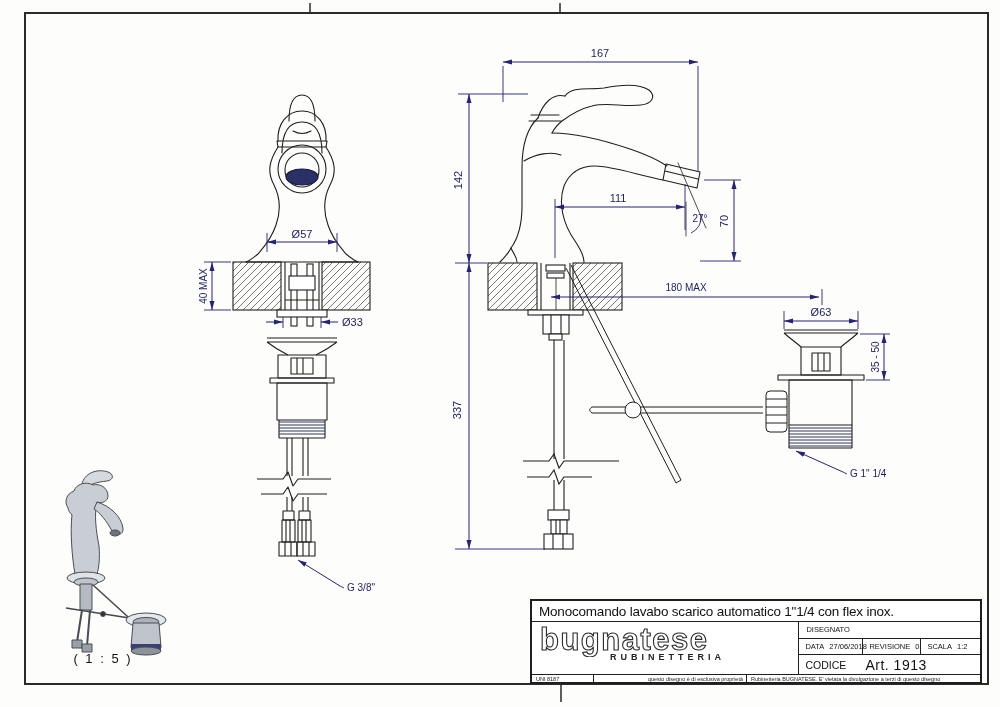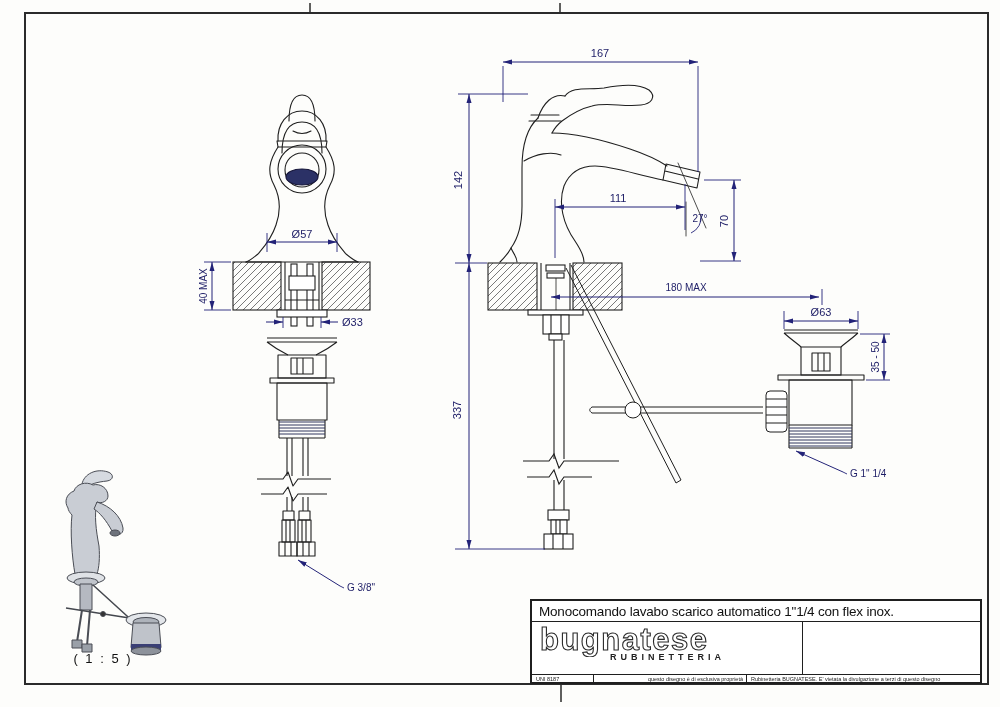--- a/index.html
+++ b/index.html
@@ -237,20 +237,41 @@
 
 <div class="titleblock">
   <div class="tb-title">Monocomando lavabo scarico automatico 1"1/4 con flex inox.</div>
   <div class="tb-mid">
     <div class="tb-left">
       <svg class="tb-logo" width="180" height="34">
         <text x="0" y="27" font-size="31" font-weight="bold" letter-spacing="1.5" fill="none" stroke="#2a2a2a" stroke-width="1.1">bugnatese</text>
       </svg>
       <div class="tb-sub">RUBINETTERIA</div>
     </div>
+    <div class="tb-right">
+      <div class="tb-row1">DISEGNATO</div>
+      <div class="tb-row2">
+        <div class="tb-cell tb-c1">
+          <span>DATA</span>
+          <span>27/06/2018</span>
+        </div>
+        <div class="tb-cell tb-c2">
+          <span>REVISIONE</span>
+          <span>0</span>
+        </div>
+        <div class="tb-cell tb-c3">
+          <span>SCALA</span>
+          <span>1:2</span>
+        </div>
+      </div>
+      <div class="tb-row3">
+        <span class="tb-codelabel">CODICE</span>
+        <span class="tb-codeval">Art. 1913</span>
+      </div>
+    </div>
   </div>
   <div class="tb-bottom">
     <div class="tb-b1">UNI 8187</div>
     <div class="tb-b2">questo disegno è di esclusiva proprietà</div>
     <div class="tb-b3">Rubinetteria BUGNATESE. E' vietata la divulgazione a terzi di questo disegno</div>
   </div>
 </div>
 
 </div>
 

